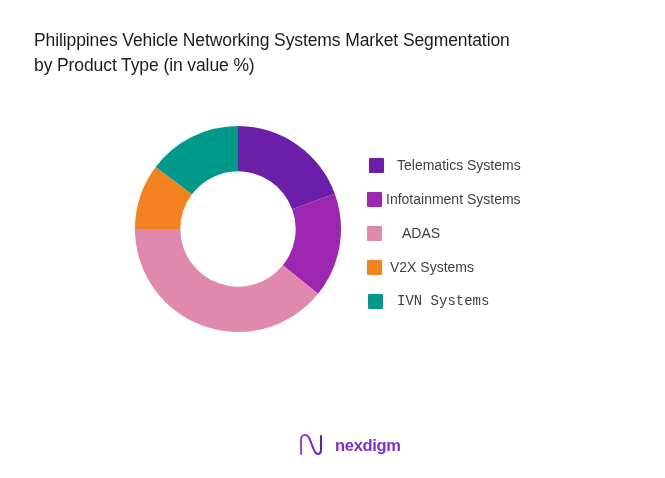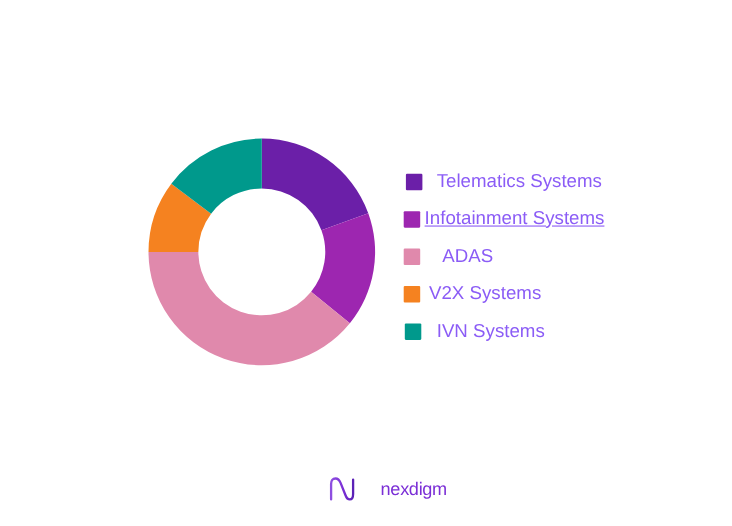--- a/index.html
+++ b/index.html
@@ -62,61 +62,63 @@
     align-items: center;
     height: 34px;
   }
   .legend-swatch {
     width: 15px;
     height: 15px;
     flex: 0 0 15px;
     border-radius: 1px;
   }
   .legend-label {
-    font-size: 17px;
-    color: #8b5cf6;
+    font-size: 14px;
+    color: #404040;
     white-space: nowrap;
   }
   .legend-row-0 .legend-swatch { margin-left: 2px; }
   .legend-row-0 .legend-label { margin-left: 13px; }
   .legend-row-1 .legend-swatch { margin-left: 0px; }
-  .legend-row-1 .legend-label { margin-left: 4px; text-decoration: underline; }
+  .legend-row-1 .legend-label { margin-left: 4px; }
   .legend-row-2 .legend-swatch { margin-left: 0px; }
   .legend-row-2 .legend-label { margin-left: 20px; }
   .legend-row-3 .legend-swatch { margin-left: 0px; }
   .legend-row-3 .legend-label { margin-left: 8px; }
   .legend-row-4 .legend-swatch { margin-left: 1px; }
-  .legend-row-4 .legend-label { margin-left: 14px; }
+  .legend-row-4 .legend-label { margin-left: 14px; font-family: Liberation Mono, monospace; }
 
   .brand {
     position: absolute;
     left: 297px;
     top: 432px;
     height: 26px;
     display: flex;
     align-items: center;
   }
   .brand-mark {
     width: 26px;
     height: 24px;
     flex: 0 0 26px;
   }
   .brand-text {
-    margin-left: 23px;
+    margin-left: 12px;
     font-size: 16.5px;
-    font-weight: 400;
+    font-weight: 700;
     color: #7b2fd6;
     letter-spacing: -0.3px;
   }
 </style>
 </head>
 <body>
 
 <div class="chart-card">
 
+  <div class="chart-title">Philippines Vehicle Networking Systems Market Segmentation
+by Product Type (in value %)</div>
 
   <div class="donut-wrap">
     <svg class="donut-svg" viewBox="0 0 206 206">
       <g id="donut-slices">
           <path d="M 103 0 A 103 103 0 0 1 199.78833994094856 67.77192523745612 L 157.2014703669312 83.27227813297543 A 57.68000000000001 57.68000000000001 0 0 0 103 45.31999999999999 Z" fill="#6B1FA8"></path>
           <path d="M 199.78833994094856 67.77192523745612 A 103 103 0 0 1 183.046034030068 167.82000027813325 L 147.8257790568381 139.29920015575462 A 57.68000000000001 57.68000000000001 0 0 0 157.2014703669312 83.27227813297543 Z" fill="#9D26B0"></path>
           <path d="M 183.046034030068 167.82000027813325 A 103 103 0 0 1 0 103.00000000000001 L 45.31999999999999 103 A 57.68000000000001 57.68000000000001 0 0 0 147.8257790568381 139.29920015575462 Z" fill="#E089AC"></path>
           <path d="M 0 103.00000000000001 A 103 103 0 0 1 20.74054246512881 41.01305261533905 L 56.934703780472134 68.28730946458987 A 57.68000000000001 57.68000000000001 0 0 0 45.31999999999999 103 Z" fill="#F58220"></path>
           <path d="M 20.74054246512881 41.01305261533905 A 103 103 0 0 1 102.99999999999999 0 L 102.99999999999999 45.31999999999999 A 57.68000000000001 57.68000000000001 0 0 0 56.934703780472134 68.28730946458987 Z" fill="#00998C"></path>
         </g>

